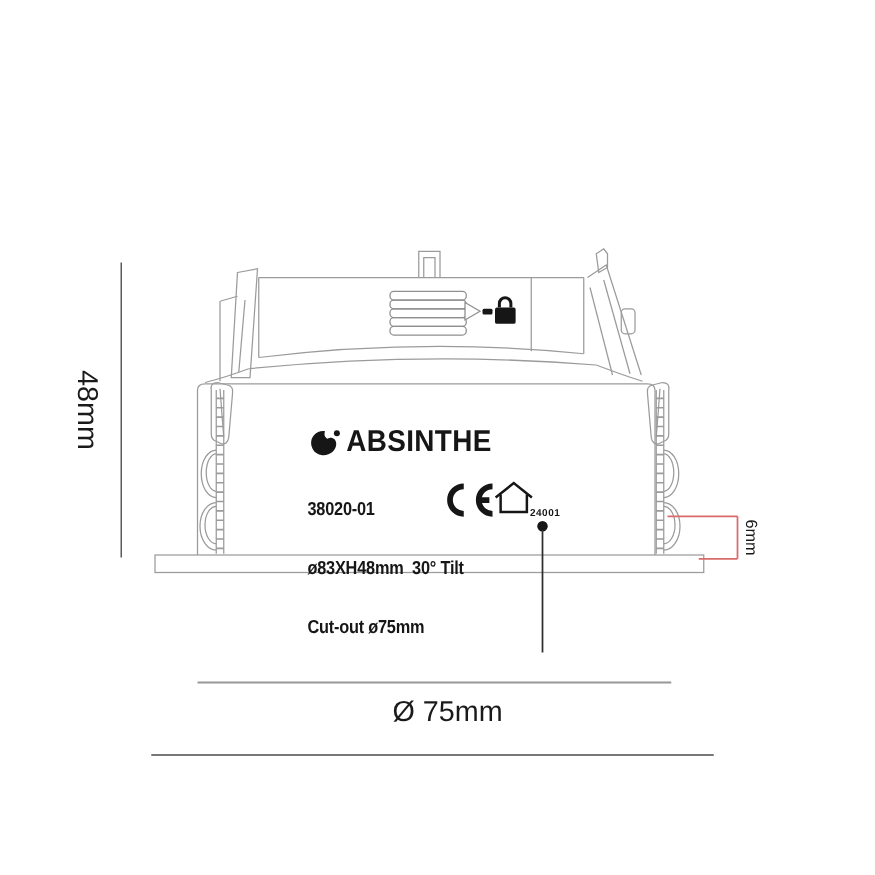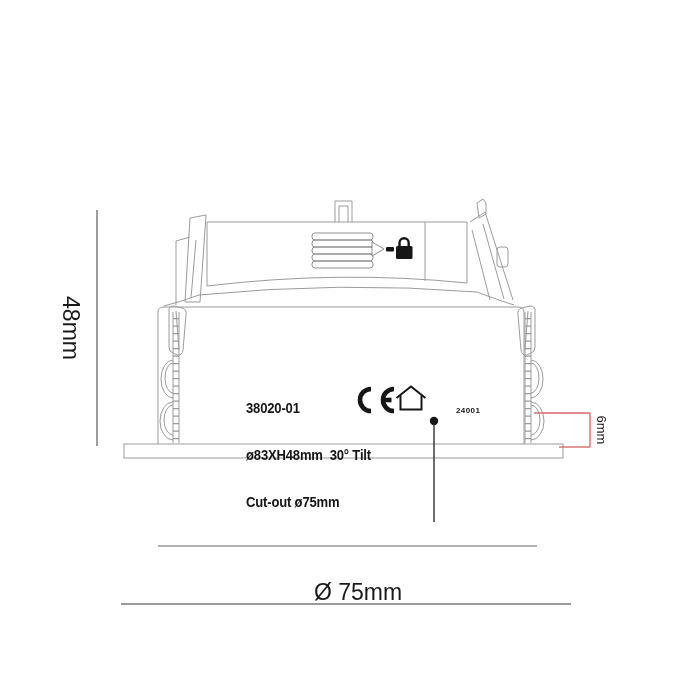--- a/index.html
+++ b/index.html
@@ -14,21 +14,21 @@
   .ctr  { transform:translate(-50%,-50%); }
   .brand-row { display:flex; align-items:center; gap:4px; }
   .brand-name {
     font-size:24px; font-weight:700; letter-spacing:0.3px;
     transform:scaleX(0.93); transform-origin:left center; white-space:nowrap;
   }
   .label-lines {
     font-size:15px; line-height:15.6px; font-weight:600; letter-spacing:-0.2px;
     transform:scaleX(0.87); transform-origin:left top; white-space:pre;
   }
-  .cert-num { font-size:8px; font-weight:600; letter-spacing:0.4px;margin-left:32px; }
+  .cert-num { font-size:8px; font-weight:600; letter-spacing:0.4px; }
 </style>
 </head>
 <body>
 
 <div class="canvas">
 
   <svg class="drawing" width="700" height="700" viewBox="0 0 700 700">
 
     <g stroke="#9b9b9b" fill="none" stroke-width="1">
       <path d="M207,222 H467"></path>
@@ -113,23 +113,30 @@
       <path d="M590,413 V447"></path>
     </g>
     <path d="M158,546 H537" stroke="#979797" stroke-width="1.5" fill="none"></path>
     <path d="M121,604 H571" stroke="#787878" stroke-width="1.5" fill="none"></path>
   </svg>
 
   <div class="abs dim-text rot90" style="left:70px; top:328px;">48mm</div>
 
   <div class="abs rot90" style="left:601px; top:430px; font-size:13px; color:#1a1a1a; white-space:nowrap;">6mm</div>
 
-  <div class="abs dim-text ctr" style="left:358px; top:569px;margin-top:23px;">Ø 75mm</div>
+  <div class="abs dim-text ctr" style="left:358px; top:569px;">Ø 75mm</div>
 
 
+  <div class="abs brand-row" style="left:246px; top:340px;">
+    <svg width="27" height="24" viewBox="0 0 27 24">
+      <path fill="#161616" d="M3,14 C2,7 8,2 14,3 C13,6 14,8 16,9 C19,7 23,9 23,13 C23,19 17,23 11,22 C6,21 4,18 3,14 Z"></path>
+      <circle cx="23.5" cy="4.5" r="2.4" fill="#161616"></circle>
+    </svg>
+    <span class="brand-name">ABSINTHE</span>
+  </div>
 
   <div class="abs label-lines" style="left:246px; top:369px;">
     <div>38020-01</div>
     <div>ø83XH48mm  30° Tilt</div>
     <div>Cut-out ø75mm</div>
   </div>
 
   <svg class="abs" style="left:353px; top:386px;" width="46" height="28" viewBox="0 0 46 28">
     <g stroke="#161616" stroke-width="4.6" fill="none">
       <path d="M18,3 A11,11 0 1 0 18,25"></path>

